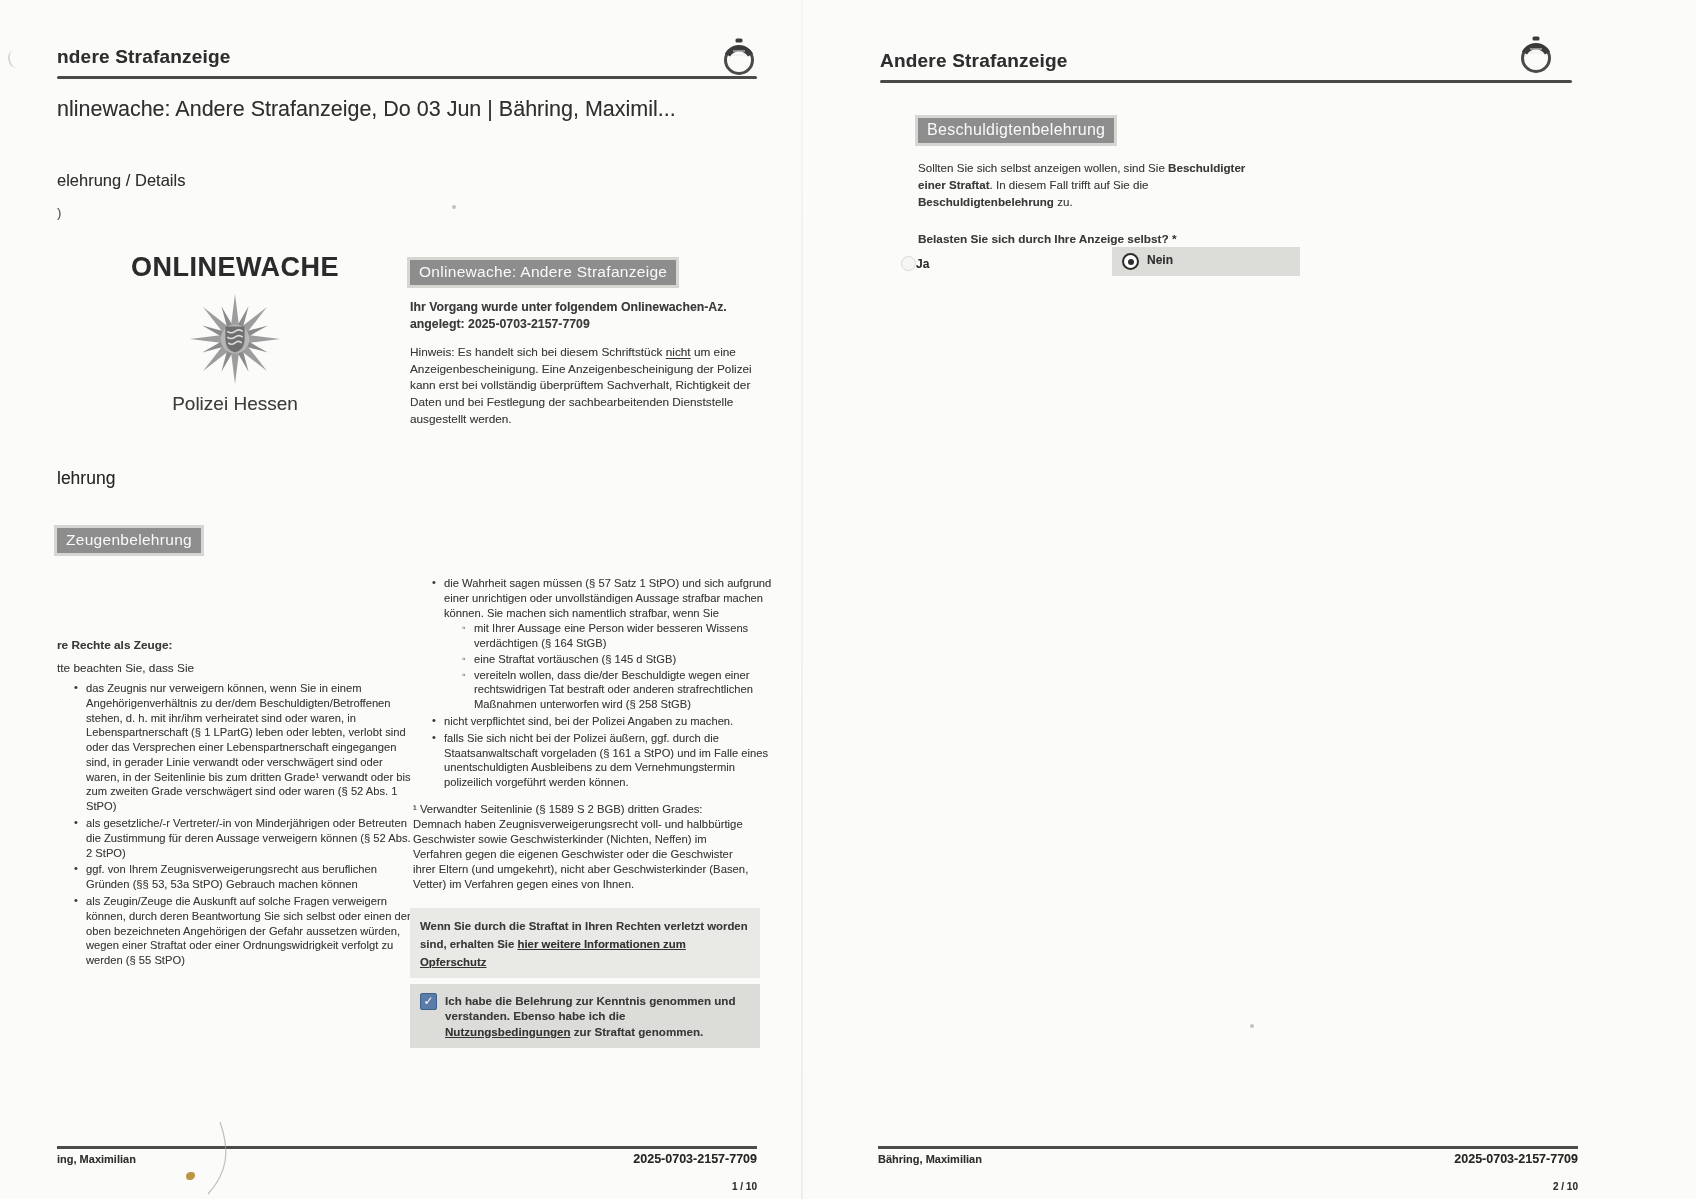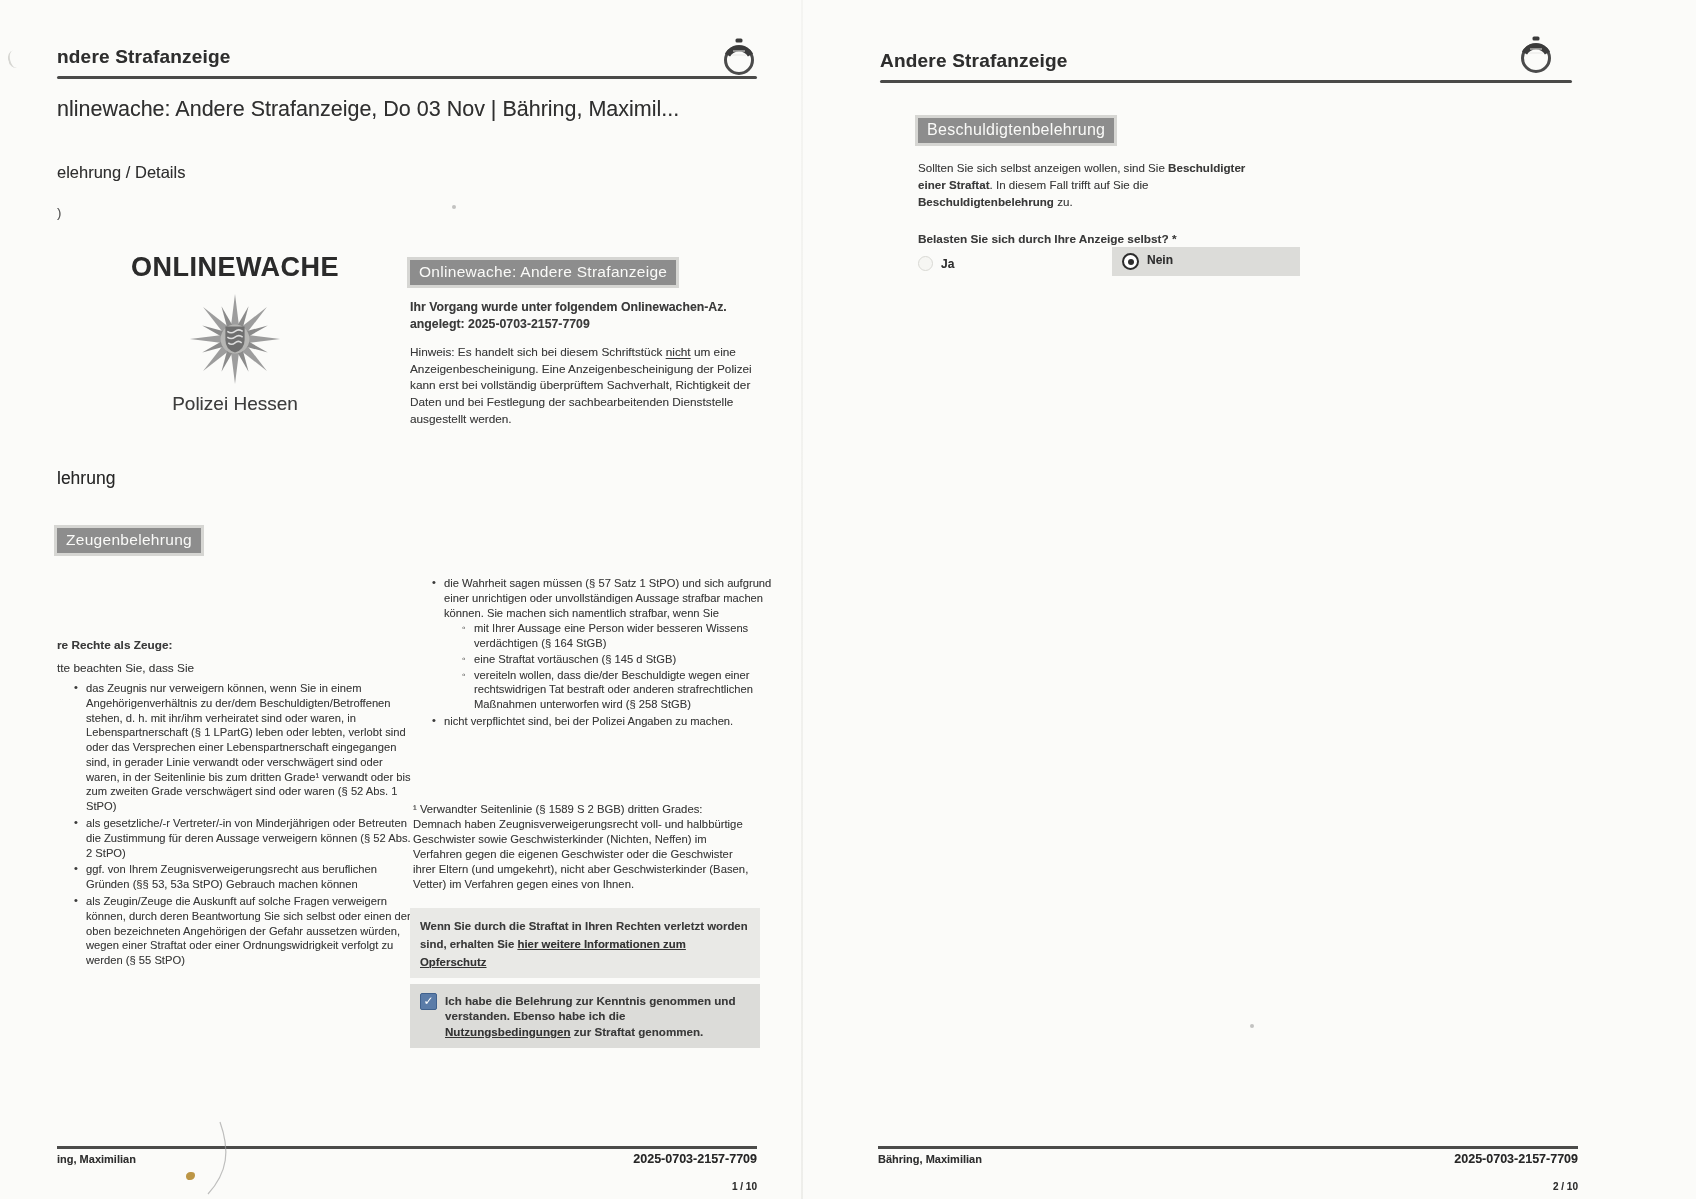--- a/index.html
+++ b/index.html
@@ -14,21 +14,21 @@
         text-shadow:0 0 .5px rgba(70,70,70,.35);}
   #page1{left:0;width:795px;}
   #page2{left:810px;width:886px;}
 
   .abs{position:absolute;}
 
   
   .h-title{font-size:19px;font-weight:bold;color:#2e2e2e;letter-spacing:.2px;white-space:nowrap;}
   .h-line{height:3px;background:#2a2a2a;opacity:.85;border-radius:2px;}
   .doc-title{font-size:21.5px;color:#2f2f2f;white-space:nowrap;}
-  .breadcrumb{font-size:16.5px;color:#2f2f2f;}
+  .breadcrumb{font-size:16.5px;color:#2f2f2f;margin-top:8px;}
   .stray{font-size:13px;color:#555;}
 
   
   .brand{width:270px;text-align:center;}
   .brand-name{font-size:27px;font-weight:bold;letter-spacing:.5px;color:#2b2b2b;}
   .brand-sub{font-size:19px;color:#3d3d3d;margin-top:2px;}
   .badge{display:block;margin:8px auto 2px auto;}
 
   
   .hl-box{display:inline-block;background:#8d8d8d;color:#fafaf8;
@@ -94,21 +94,21 @@
 
     <div class="abs" style="left:719px;top:36px;">
       <svg width="40" height="42" viewBox="0 0 40 42">
         <circle cx="20" cy="24" r="13.5" fill="none" stroke="#4b4b4b" stroke-width="3"></circle>
         <path d="M 8.5 19 A 13.5 13.5 0 0 1 31.5 19" fill="none" stroke="#3b3b3b" stroke-width="6"></path>
         <rect x="16.5" y="2.5" width="7" height="4" rx="1.5" fill="#3b3b3b"></rect>
         <path d="M14 15 h12 M13 19 h14" stroke="#e8e8e6" stroke-width="1.2"></path>
       </svg>
     </div>
 
-    <div class="abs doc-title" style="left:57px;top:97px;">nlinewache: Andere Strafanzeige, Do 03 Nov | Bähring, Maximil...</div>
+    <div class="abs doc-title" style="left:57px;top:97px;">nlinewache: Andere Strafanzeige, Do 03 Jun | Bähring, Maximil...</div>
     <div class="abs breadcrumb" style="left:57px;top:163px;">elehrung / Details</div>
     <div class="abs stray" style="left:57px;top:205px;">)</div>
 
     <div class="abs brand" style="left:100px;top:252px;">
       <div class="brand-name">ONLINEWACHE</div>
       <span class="badge">
         <svg width="96" height="96" viewBox="-50 -50 100 100">
           <g fill="#9d9d9d">
             <polygon points="0,-47 4.5,-11 -4.5,-11"></polygon>
             <polygon points="0,-47 4.5,-11 -4.5,-11" transform="rotate(45)"></polygon>
@@ -166,20 +166,21 @@
         <span>die Wahrheit sagen müssen (§ 57 Satz 1 StPO) und sich aufgrund einer unrichtigen oder unvollständigen Aussage strafbar machen können. Sie machen sich namentlich strafbar, wenn Sie</span>
         <ul class="sublist">
 
         <li>mit Ihrer Aussage eine Person wider besseren Wissens verdächtigen (§ 164 StGB)</li>
             <li>eine Straftat vortäuschen (§ 145 d StGB)</li>
             <li>vereiteln wollen, dass die/der Beschuldigte wegen einer rechtswidrigen Tat bestraft oder anderen strafrechtlichen Maßnahmen unterworfen wird (§ 258 StGB)</li>
           </ul>
       </li>
 
     <li>nicht verpflichtet sind, bei der Polizei Angaben zu machen.</li>
+        <li>falls Sie sich nicht bei der Polizei äußern, ggf. durch die Staatsanwaltschaft vorgeladen (§ 161 a StPO) und im Falle eines unentschuldigten Ausbleibens zu dem Vernehmungstermin polizeilich vorgeführt werden können.</li>
       </ul>
 
     <div class="abs body-txt" style="left:413px;top:802px;width:340px;font-size:11.3px;">¹ Verwandter Seitenlinie (§ 1589 S 2 BGB) dritten Grades: Demnach haben Zeugnisverweigerungsrecht voll- und halbbürtige Geschwister sowie Geschwisterkinder (Nichten, Neffen) im Verfahren gegen die eigenen Geschwister oder die Geschwister ihrer Eltern (und umgekehrt), nicht aber Geschwisterkinder (Basen, Vetter) im Verfahren gegen eines von Ihnen.</div>
 
     <div class="abs gray-panel" style="left:410px;top:908px;width:330px;">
       <span class="body-txt b" style="font-size:11.4px;"><span>Wenn Sie durch die Straftat in Ihren Rechten verletzt worden sind, erhalten Sie </span><span class="lnk">hier weitere Informationen zum Opferschutz</span></span>
     </div>
 
     <div class="abs small-label" style="left:412px;top:966px;margin-top:28px;">Bestätigung *</div>
 
@@ -215,21 +216,21 @@
     </div>
 
     <div class="abs" style="left:108px;top:118px;">
       <span class="hl-box" style="font-size:16px;">Beschuldigtenbelehrung</span>
     </div>
 
     <div class="abs body-txt" style="left:108px;top:160px;width:352px;font-size:11.6px;line-height:1.45;"><span>Sollten Sie sich selbst anzeigen wollen, sind Sie </span><span class="b">Beschuldigter einer Straftat</span><span>. In diesem Fall trifft auf Sie die </span><span class="b">Beschuldigtenbelehrung</span><span> zu.</span></div>
 
     <div class="abs body-txt b" style="left:108px;top:232px;font-size:11.8px;">Belasten Sie sich durch Ihre Anzeige selbst? *</div>
 
-    <div class="abs" style="left:108px;top:256px;display:flex;align-items:center;gap:8px;">
+    <div class="abs" style="left:91px;top:256px;display:flex;align-items:center;">
       <span class="radio-off"></span>
       <span class="opt-label">Ja</span>
     </div>
     <div class="abs dark-panel" style="left:302px;top:247px;width:168px;padding:6px 10px;display:flex;gap:8px;">
       <span class="radio-on"></span>
       <span class="opt-label">Nein</span>
     </div>
 
     <div class="abs f-line" style="left:68px;top:1146px;width:700px;"></div>
     <div class="abs f-name" style="left:68px;top:1153px;">Bähring, Maximilian</div>

